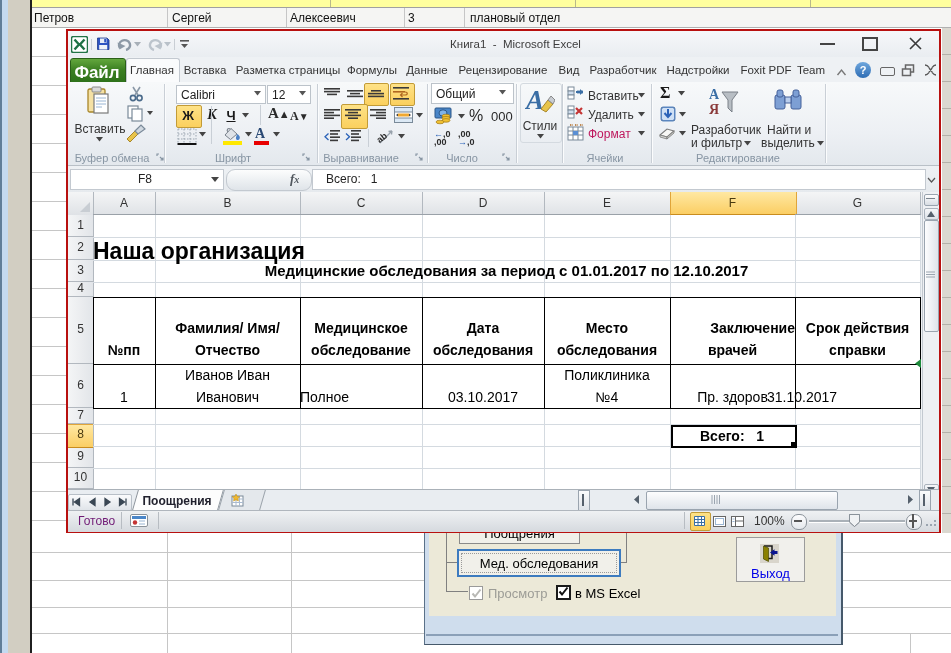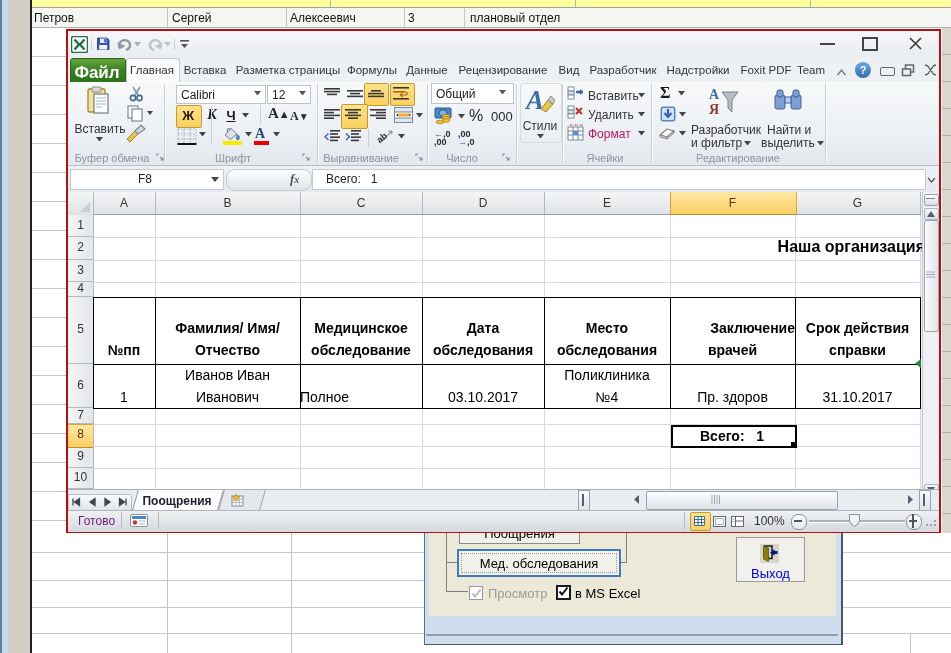--- a/index.html
+++ b/index.html
@@ -103,20 +103,21 @@
  <path d="M15.5 4.5 L13.5 11.5 L7.5 8 Z" fill="#bcc4cc"></path>
 </svg>
 <svg class="a" style="left:96px;top:11px" width="7" height="5" viewBox="0 0 7 5">
       <path d="M0 0 L7 0 L3.5 4.5 Z" fill="#b9c1c9"></path>
     </svg>
 <div class="a" style="left:106px;top:8px;width:1px;height:11px;background:#c9ced4"></div>
 <svg class="a" style="left:112px;top:9px" width="9" height="9" viewBox="0 0 9 9">
       <rect x="0" y="0" width="9" height="1.6" fill="#555"></rect>
       <path d="M1 4 L8 4 L4.5 8 Z" fill="#555"></path>
     </svg>
+<div class="tx" style="left:320px;top:7px;width:255px;text-align:center;font-size:11.5px;color:#3d3d3d">Книга1&nbsp; -&nbsp; Microsoft Excel</div>
 <div class="a" style="left:752px;top:12px;width:15px;height:2px;background:#444"></div>
 <div class="a" style="left:794px;top:6px;width:12px;height:10px;border:2px solid #444"></div>
 <svg class="a" style="left:841px;top:6px" width="13" height="13" viewBox="0 0 13 13">
       <path d="M1 1 L12 12 M12 1 L1 12" stroke="#3a3a3a" stroke-width="1.6"></path>
     </svg>
 
 <div class="a" style="left:0;top:26px;width:871px;height:25px;background:#eef1f4"></div>
 <div class="a" style="left:2px;top:27px;width:54px;height:24px;background:linear-gradient(#63a73d,#3c8022 45%,#2d711a);border-radius:3px 3px 0 0;border:1px solid #2a6018"></div>
 <div class="tx" style="left:2px;top:32px;width:54px;text-align:center;font-size:17px;font-weight:bold;color:#fff">Файл</div>
 <div class="a" style="left:58px;top:27px;width:52px;height:24px;background:#fafbfc;border:1px solid #c3c9d0;border-bottom:none;border-radius:3px 3px 0 0"></div>
@@ -504,21 +505,22 @@
 <div class="gl" style="left:25px;top:206px;width:827px;height:1px"></div>
 <div class="gl" style="left:25px;top:229px;width:827px;height:1px"></div>
 <div class="gl" style="left:25px;top:251px;width:827px;height:1px"></div>
 <div class="gl" style="left:25px;top:266px;width:827px;height:1px"></div>
 <div class="gl" style="left:25px;top:333px;width:827px;height:1px"></div>
 <div class="gl" style="left:25px;top:377px;width:827px;height:1px"></div>
 <div class="gl" style="left:25px;top:393px;width:827px;height:1px"></div>
 <div class="gl" style="left:25px;top:415px;width:827px;height:1px"></div>
 <div class="gl" style="left:25px;top:437px;width:827px;height:1px"></div>
 <div class="gl" style="left:25px;top:458px;width:827px;height:1px"></div>
-<div class="ct" style="left:25px;top:207px;width:832px;text-align:right;font-weight:bold;font-size:16px">Наша организация</div>
+<div class="ct" style="left:25px;top:207px;width:832px;text-align:left;font-weight:bold;font-size:23px">Наша организация</div>
+<div class="ct" style="left:25px;top:231px;width:827px;text-align:center;font-weight:bold;font-size:15px">Медицинские обследования за период с 01.01.2017 по 12.10.2017</div>
 <div class="blk" style="left:25px;top:266px;width:1px;height:111px"></div>
 <div class="blk" style="left:87px;top:266px;width:1px;height:111px"></div>
 <div class="blk" style="left:232px;top:266px;width:1px;height:111px"></div>
 <div class="blk" style="left:354px;top:266px;width:1px;height:111px"></div>
 <div class="blk" style="left:476px;top:266px;width:1px;height:111px"></div>
 <div class="blk" style="left:602px;top:266px;width:1px;height:111px"></div>
 <div class="blk" style="left:727px;top:266px;width:1px;height:111px"></div>
 <div class="blk" style="left:852px;top:266px;width:1px;height:111px"></div>
 <div class="blk" style="left:25px;top:266px;width:828px;height:1px"></div>
 <div class="blk" style="left:25px;top:333px;width:828px;height:1px"></div>
@@ -537,21 +539,21 @@
 <div class="ct" style="left:727px;top:289px;width:125px;text-align:center;font-weight:bold">Срок действия</div>
 <div class="ct" style="left:727px;top:311px;width:125px;text-align:center;font-weight:bold">справки</div>
 <div class="ct" style="left:25px;top:358px;width:62px;text-align:center">1</div>
 <div class="ct" style="left:87px;top:336px;width:145px;text-align:center">Иванов Иван</div>
 <div class="ct" style="left:87px;top:358px;width:145px;text-align:center">Иванович</div>
 <div class="ct" style="left:232px;top:358px;width:122px;text-align:left">Полное</div>
 <div class="ct" style="left:354px;top:358px;width:122px;text-align:center">03.10.2017</div>
 <div class="ct" style="left:476px;top:336px;width:126px;text-align:center">Поликлиника</div>
 <div class="ct" style="left:476px;top:358px;width:126px;text-align:center">№4</div>
 <div class="ct" style="left:602px;top:358px;width:125px;text-align:center">Пр. здоров</div>
-<div class="ct" style="left:727px;top:358px;width:125px;text-align:center">31.10.2017</div>
+<div class="ct" style="left:699px;top:358px;width:125px;text-align:left">31.10.2017</div>
 <div class="a" style="left:603px;top:394px;width:122px;height:19px;border:2px solid #000"></div>
 <div class="ct" style="left:603px;top:397px;width:122px;text-align:center;font-weight:bold">Всего:&nbsp;&nbsp; 1</div>
 <div class="blk" style="left:723px;top:411px;width:5px;height:5px"></div>
 <svg class="a" style="left:847px;top:328px" width="6" height="9" viewBox="0 0 6 9">
       <path d="M6 0 L6 9 L0 4.5 Z" fill="#1e8a3c"></path>
     </svg>
 
 <div class="a" style="left:854px;top:161px;width:16px;height:297px;background:#eef0f3;border-left:1px solid #c3c9d0"></div>
 <div class="a" style="left:856px;top:163px;width:13px;height:10px;background:linear-gradient(#fdfdfe,#d8dde3);border:1px solid #9aa4af;border-radius:2px"></div>
 <div class="a" style="left:858px;top:167px;width:9px;height:1px;background:#7a848e"></div>

